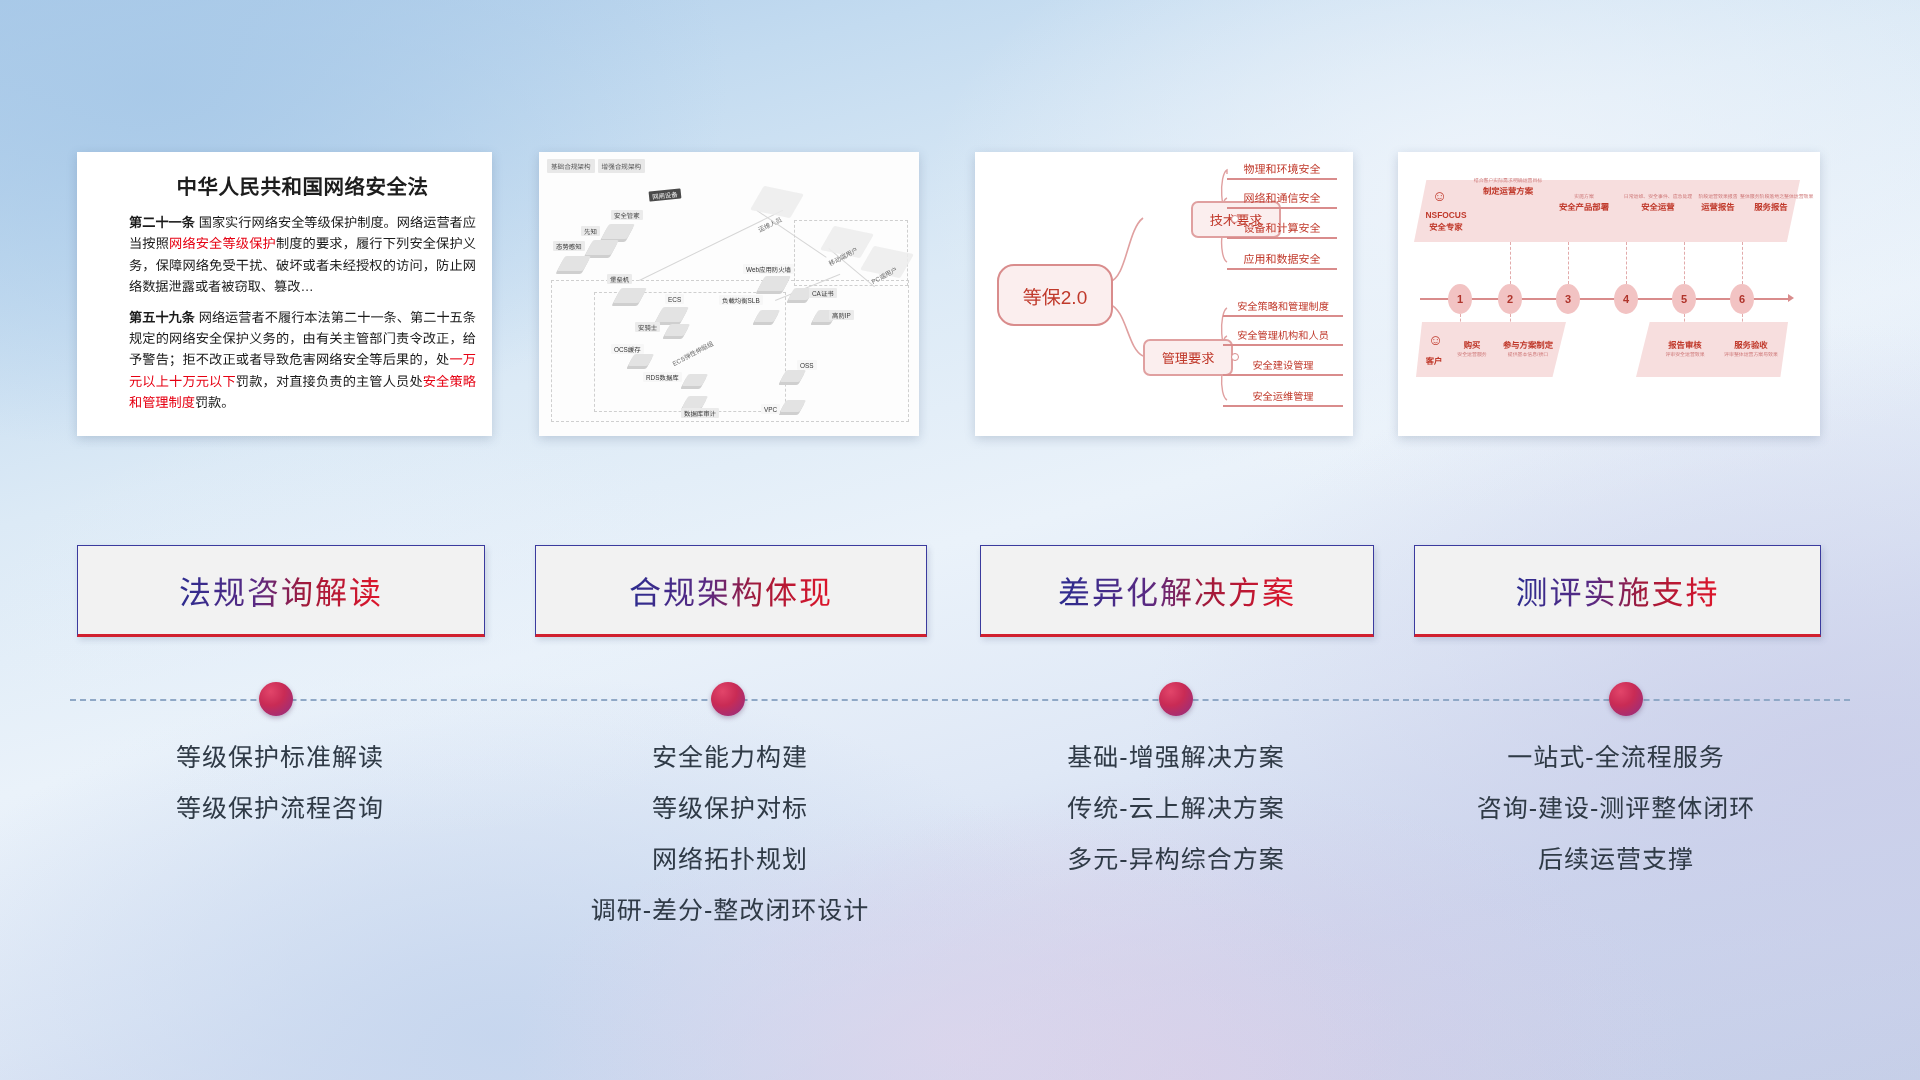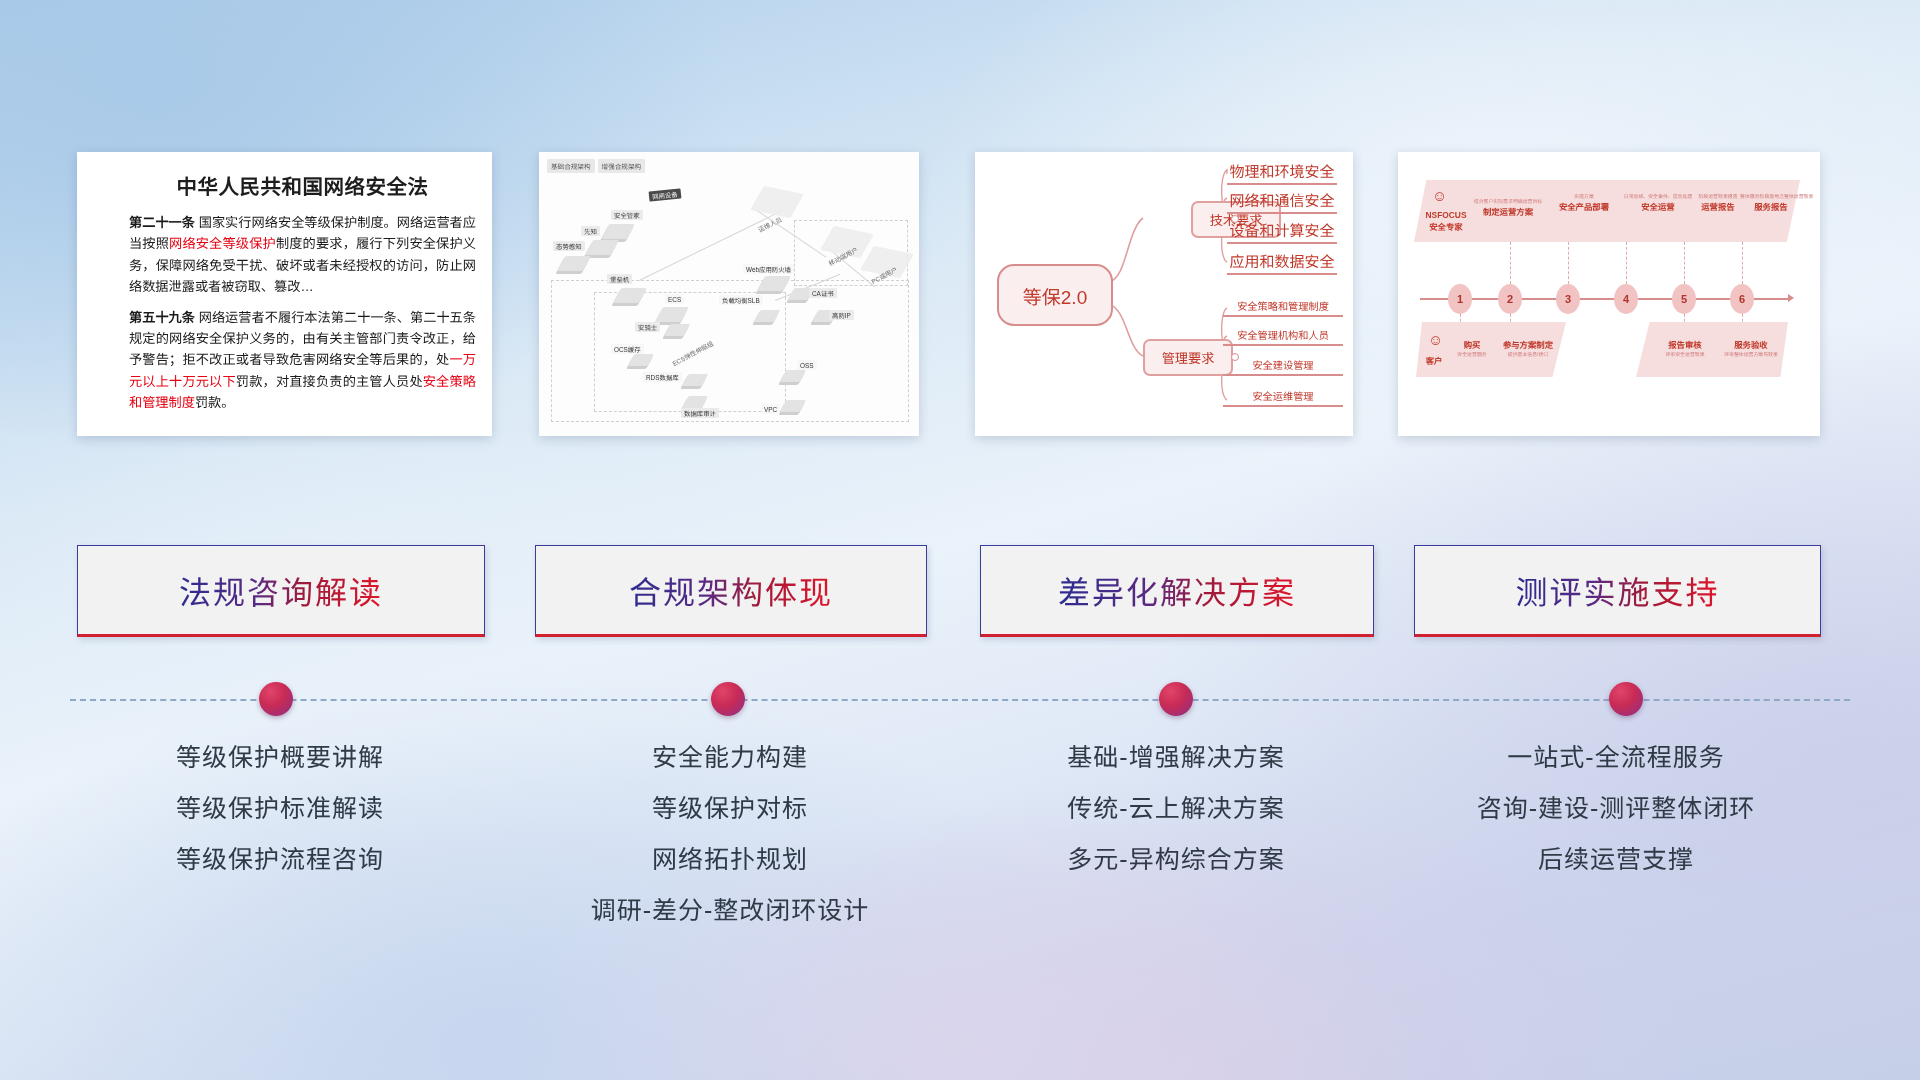--- a/index.html
+++ b/index.html
@@ -88,21 +88,21 @@
   }
   .mind .br{
     position:absolute;width:86px;height:33px;
     border:2px solid #e0a0a0;border-radius:7px;background:#fbeeee;
     display:flex;align-items:center;justify-content:center;
     font-size:13.2px;color:#c0392b;
   }
   .mind .br.tech{left:168px;top:49px;margin-left:48px;}
   .mind .br.mgmt{left:168px;top:187px;}
   .mind .leaf{
-    position:absolute;width:110px;font-size:15px;color:#c0392b;
+    position:absolute;width:110px;font-size:11px;color:#c0392b;
     text-align:center;padding-bottom:2px;border-bottom:2px solid #d98c8c;
     white-space:nowrap;
   }
   .mind .leaf.wide{width:120px;font-size:10.2px;}
   .mind .dot{
     position:absolute;width:6px;height:6px;border:1.2px solid #d98c8c;border-radius:50%;background:#fff;
   }
   .mind svg{position:absolute;left:0;top:0;width:100%;height:100%;}
 
   
@@ -308,21 +308,21 @@
       <div class="tl">
 
         <div class="bandtop"></div>
 
         <div class="person" style="left:34px;top:36px;">☺</div>
         <div class="step" style="left:20px;top:58px;width:56px;">
           <div class="t">NSFOCUS</div>
           <div class="t">安全专家</div>
         </div>
 
-        <div class="step" style="left:74px;top:45px;width:72px;">
+        <div class="step" style="left:74px;top:24px;width:72px;">
           <div class="s">结合客户实际需求明确运营目标</div>
           <div class="t">制定运营方案</div>
         </div>
         <div class="step" style="left:150px;top:40px;width:72px;">
           <div class="s">实施方案</div>
           <div class="t">安全产品部署</div>
         </div>
         <div class="step" style="left:222px;top:40px;width:76px;">
           <div class="s">日常运维、安全事件、应急处理</div>
           <div class="t">安全运营</div>
@@ -402,21 +402,20 @@
 
   <div class="tline"></div>
   <div class="tdot d1"></div>
   <div class="tdot d2"></div>
   <div class="tdot d3"></div>
   <div class="tdot d4"></div>
 
   <div class="lists">
     <div class="col l1">
       <ul>
-        <li>等级保护概要讲解</li>
         <li>等级保护标准解读</li>
         <li>等级保护流程咨询</li>
       </ul>
     </div>
     <div class="col l2">
       <ul>
         <li>安全能力构建</li>
         <li>等级保护对标</li>
         <li>网络拓扑规划</li>
         <li>调研-差分-整改闭环设计</li>

